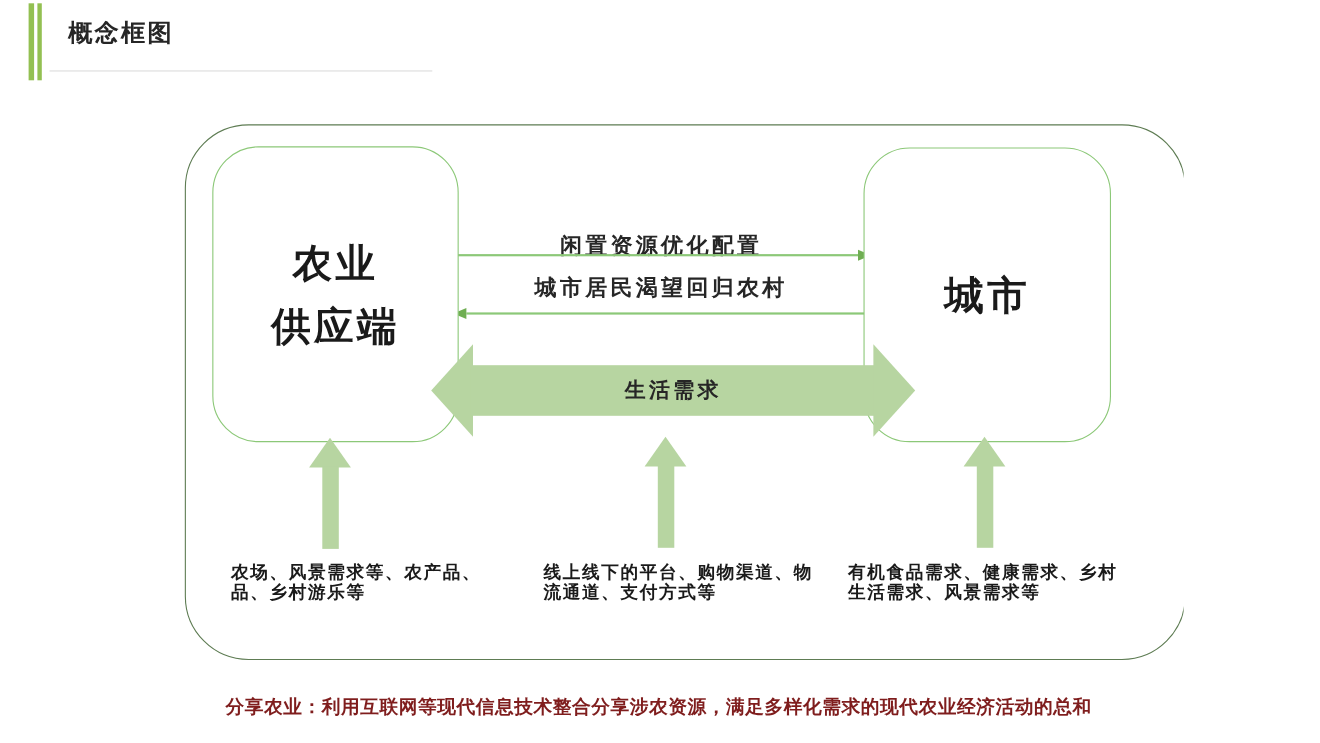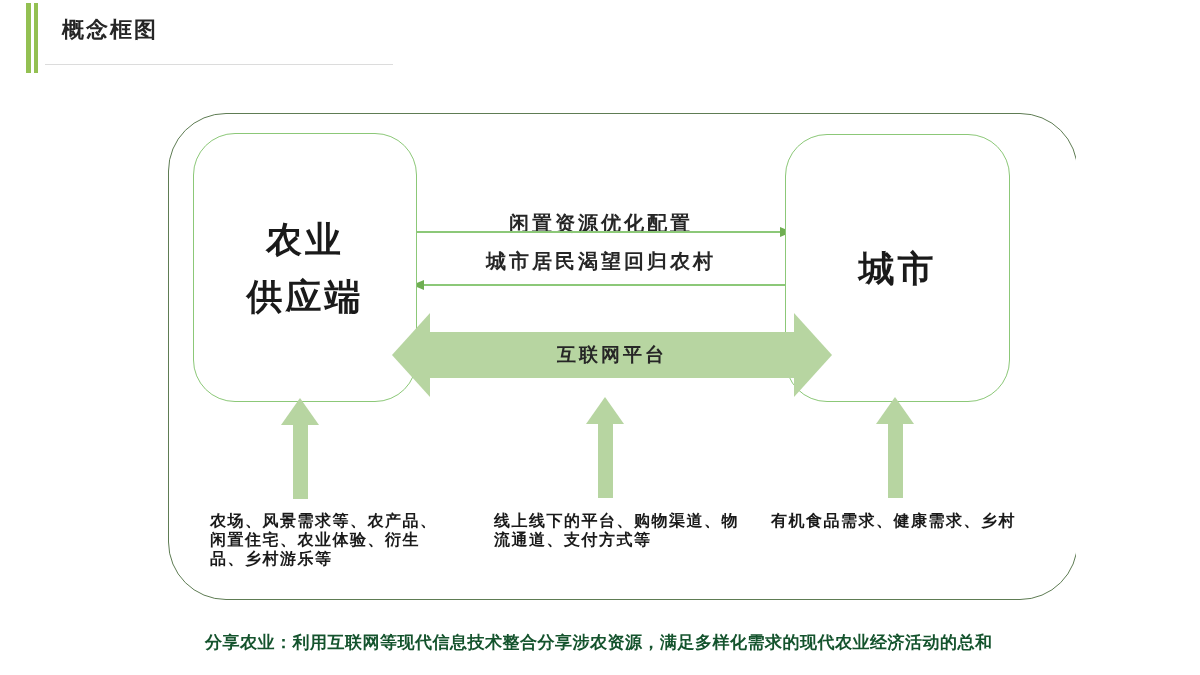--- a/index.html
+++ b/index.html
@@ -48,21 +48,21 @@
   .up-shaft{position:absolute;left:11.5px;top:26px;width:15px;height:75px;background:#b7d5a1;}
   .up-supply{left:281px;top:398px;}
   .up-platform{left:586px;top:397px;}
   .up-demand{left:876px;top:397px;}
   
   .note{position:absolute;font-size:16px;font-weight:700;letter-spacing:1.5px;line-height:19px;color:#1a1a1a;z-index:1;}
   .note-supply{left:210px;top:511px;width:240px;}
   .note-platform{left:494px;top:511px;width:320px;}
   .note-demand{left:771px;top:511px;width:280px;}
   
-  .caption{position:absolute;left:205px;top:631px;width:860px;font-size:17px;font-weight:700;letter-spacing:0.5px;color:#14532d;}
+  .caption{position:absolute;left:205px;top:631px;width:860px;font-size:17px;font-weight:700;letter-spacing:0.5px;color:#7f1d1d;}
 </style>
 </head>
 <body>
 
 <div class="stage">
 
   <div class="accent-bar bar1"></div>
   <div class="accent-bar bar2"></div>
   <div class="page-title">概念框图</div>
   <div class="title-divider"></div>
@@ -83,44 +83,44 @@
   <div class="head-right"></div>
 
   <div class="thin-label label-to-farm">城市居民渴望回归农村</div>
   <div class="thin-line line-to-farm"></div>
   <div class="head-left"></div>
 
   <div class="platform-arrow">
     <div class="platform-head-left"></div>
     <div class="platform-shaft"></div>
     <div class="platform-head-right"></div>
-    <div class="platform-label">互联网平台</div>
+    <div class="platform-label">生活需求</div>
   </div>
 
   <div class="up-arrow up-supply">
     <div class="up-head"></div>
     <div class="up-shaft"></div>
   </div>
   <div class="up-arrow up-platform">
     <div class="up-head"></div>
     <div class="up-shaft"></div>
   </div>
   <div class="up-arrow up-demand">
     <div class="up-head"></div>
     <div class="up-shaft"></div>
   </div>
 
   <div class="note note-supply">
     <div>农场、风景需求等、农产品、</div>
-    <div>闲置住宅、农业体验、衍生</div>
     <div>品、乡村游乐等</div>
   </div>
   <div class="note note-platform">
     <div>线上线下的平台、购物渠道、物</div>
     <div>流通道、支付方式等</div>
   </div>
   <div class="note note-demand">
     <div>有机食品需求、健康需求、乡村</div>
+    <div>生活需求、风景需求等</div>
   </div>
 
   <div class="caption">分享农业：利用互联网等现代信息技术整合分享涉农资源，满足多样化需求的现代农业经济活动的总和</div>
 
 </div>
 
 </body></html>

